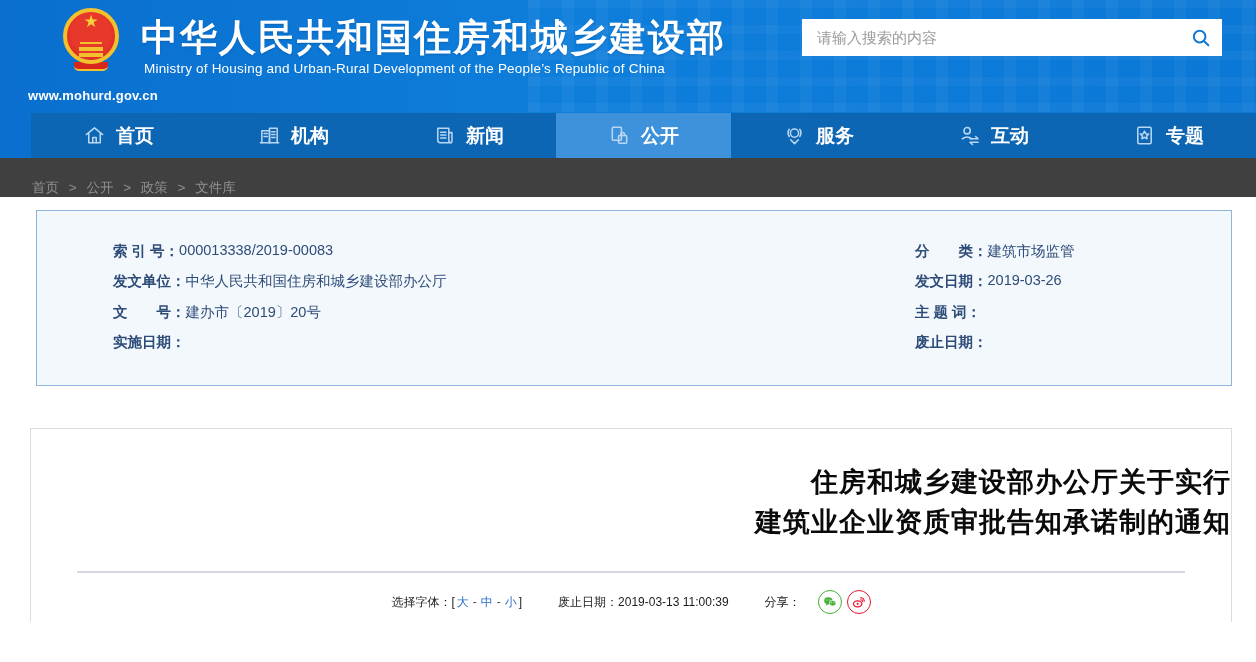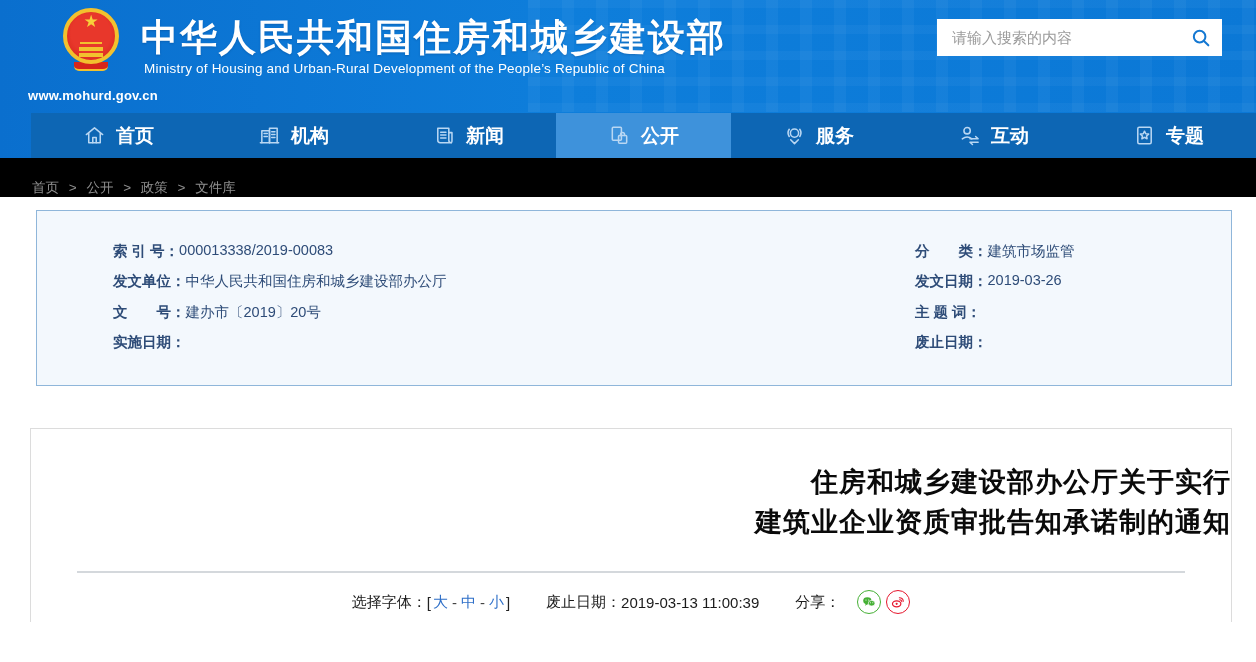--- a/index.html
+++ b/index.html
@@ -26,59 +26,59 @@
   .emblem-ribbon { width:34px; height:9px; margin:-2px auto 0; background:#d6251b;
     border-bottom:2px solid #f2c12e; border-radius:0 0 5px 5px; }
   .site-url { position:absolute; left:28px; top:88px; width:130px; text-align:center;
     color:#fff; font-weight:bold; font-size:13px; letter-spacing:.2px; }
 
   .site-title { position:absolute; left:141px; top:13px; color:#fff; font-weight:bold;
     font-size:37px; letter-spacing:2px; text-shadow:0 1px 2px rgba(0,40,90,.25); }
   .site-subtitle { position:absolute; left:144px; top:61px; color:#fff;
     font-size:13.5px; letter-spacing:.2px; }
 
-  .search-box { position:absolute; top:19px; right:34px; width:285px; height:37px;
+  .search-box { position:absolute; top:19px; right:34px; width:420px; height:37px;
     background:#fff; display:flex; align-items:center; }
   .search-input { flex:1; border:none; outline:none; padding:0 8px 0 15px;
     font-size:15px; color:#333; font-family:inherit; }
   .search-input::placeholder { color:#9b9b9b; }
   .search-btn { width:42px; height:100%; background:transparent; border:none;
     display:flex; align-items:center; justify-content:center; cursor:pointer; }
 
   .nav { position:absolute; left:31px; right:0; top:113px; height:45px;
     background:#0d66b4; display:flex; }
   .nav-item { flex:1; display:flex; align-items:center; justify-content:center;
     gap:10px; color:#fff; font-weight:bold; font-size:19px; cursor:pointer; }
   .nav-item.active { background:#3e92db; }
   .nav-icon { width:23px; height:23px; display:block; }
   .nav-icon * { stroke:#b9d7f3; stroke-width:1.6; fill:none; stroke-linecap:round; stroke-linejoin:round; }
 
   
-  .breadcrumb { padding:21px 0 0 32px; font-size:13.5px; color:#8f8f8f; background:#000000; }
+  .breadcrumb { padding:21px 0 0 32px; font-size:13.5px; color:#8f8f8f; background:#404040; }
   .breadcrumb span { margin-right:6px; }
   .crumb { cursor:pointer; }
 
   
   .meta-box { margin:13px 24px 0 36px; background:#f3f8fd; border:1px solid #8fb6da;
     padding:25px 0 27px 42px; }
   .meta-row { display:flex; align-items:center; height:30.5px;
     font-size:14.5px; color:#2e4c78; }
   .meta-left { width:802px; display:flex;margin-left:34px; }
   .meta-right { display:flex; }
   .meta-label { font-weight:bold; white-space:pre; }
   .meta-value { white-space:pre; }
 
   
   .doc-card { margin:42px 24px 0 30px; border:1px solid #dcdcdc; border-bottom:none;
     min-height:194px; padding-top:33px; background:#fff; }
   .doc-title { text-align:right; font-size:27px; font-weight:bold; color:#0a0a0a;
     line-height:40px; letter-spacing:1px; }
   .doc-divider { height:2px; background:#d4d8dc; margin:29px 46px 0 46px; }
   .doc-meta { display:flex; justify-content:center; align-items:center;
-    margin-top:17px; font-size:15px; color:#1b1b1b; }
+    margin-top:17px; font-size:12px; color:#1b1b1b; }
   .doc-meta .grp { display:flex; align-items:center; }
   .fs-link { color:#2e6fc8; cursor:pointer; margin:0 2px; }
   .fs-sep { color:#444; margin:0 2px; }
   .fs-bracket { color:#222; }
   .spacer { width:36px; }
   .share-label { margin-right:12px; }
   .share-icon { width:24px; height:24px; border-radius:50%; display:inline-flex;
     align-items:center; justify-content:center; margin-left:5px; cursor:pointer; background:#fff; }
   .share-icon.wechat { border:1.6px solid #45b035; }
   .share-icon.weibo  { border:1.6px solid #e6162d; }

